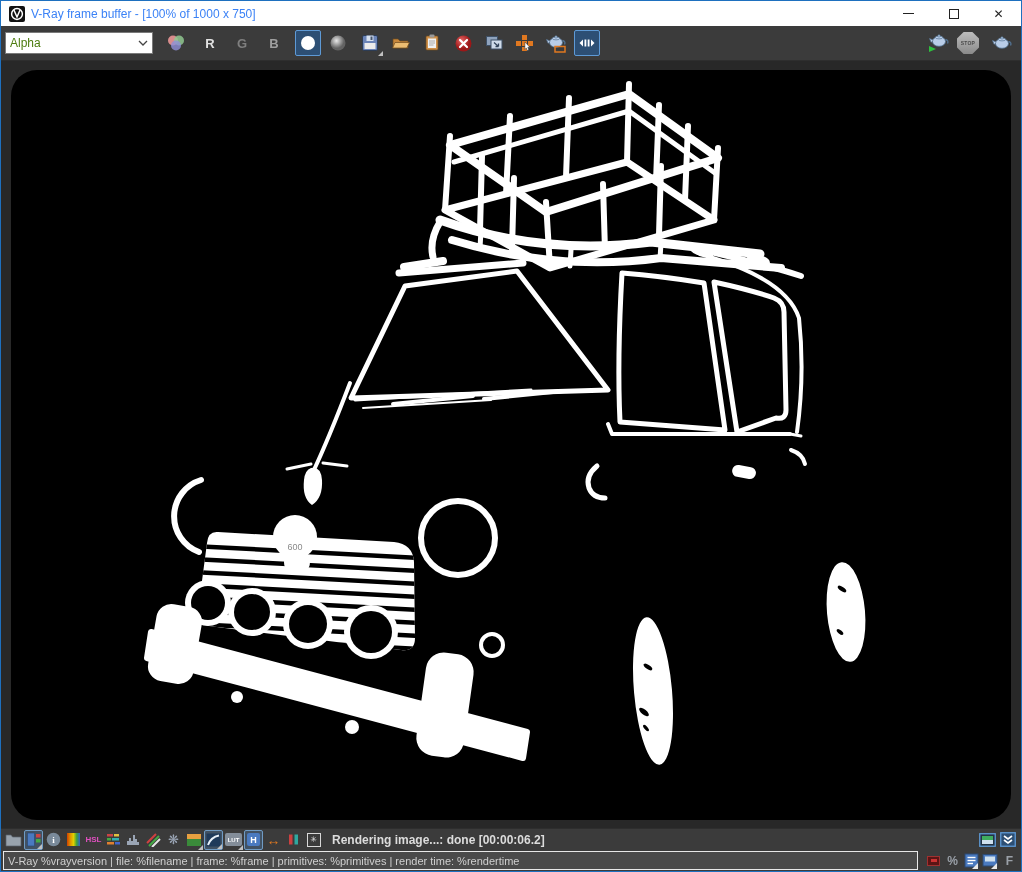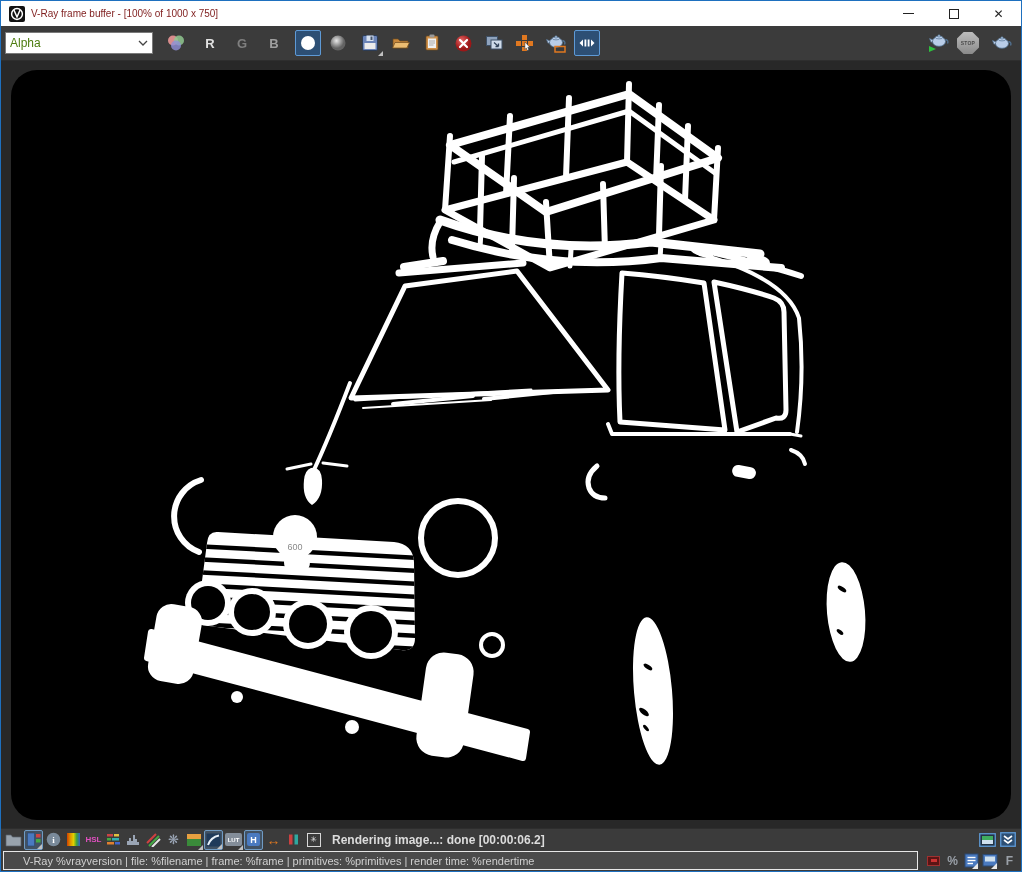--- a/index.html
+++ b/index.html
@@ -6,21 +6,21 @@
   html,body { background:#555; }
   body { font-family:"Liberation Sans", sans-serif; }
   .window{
     width:1022px; height:872px; position:relative;
     border:1px solid #1e70bf; background:#3b3b3b;
     display:flex; flex-direction:column; overflow:hidden;
   }
   
   .titlebar{ height:25px; background:#ffffff; display:flex; align-items:center; flex:0 0 auto; }
   .titlebar .logo{ width:16px; height:16px; margin:0 6px 0 8px; flex:0 0 auto; }
-  .titlebar .title{ font-size:10px; color:#7f1d1d; white-space:nowrap; }
+  .titlebar .title{ font-size:12px; color:#3b82f6; white-space:nowrap; }
   .win-controls{ margin-left:auto; display:flex; height:100%; }
   .win-btn{ width:45px; height:100%; display:flex; align-items:center; justify-content:center; }
   .min-glyph{ width:11px; height:1px; background:#222; }
   .max-glyph{ width:10px; height:10px; border:1px solid #222; }
   .close-glyph{ font-size:12px; color:#222; line-height:1; }
   
   .toolbar{ height:35px; background:#3b3b3b; border-bottom:1px solid #2e2e2e;
     display:flex; align-items:center; padding:0 4px; flex:0 0 auto; }
   .dropdown{ width:148px; height:22px; background:#fff; border:1px solid #7a7a7a;
     display:flex; align-items:center; padding:0 4px; position:relative; }
@@ -44,21 +44,21 @@
     display:flex; align-items:center; padding:0 3px; flex:0 0 auto; }
   .bbtn{ height:20px; min-width:19px; display:flex; align-items:center; justify-content:center;
     position:relative; margin-right:1px; flex:0 0 auto; }
   .bbtn.sel{ border:1px solid #6f9bc4; background:#425263; border-radius:2px; }
   .mini-label{ font-size:8px; font-weight:bold; }
   .status-text{ margin-left:8px; font-size:12px; font-weight:bold; color:#dcdcdc; white-space:nowrap; }
   .bb-right{ margin-left:auto; display:flex; align-items:center; }
   
   .statusbar{ height:21px; background:#3b3b3b; display:flex; align-items:center; padding:0 2px; flex:0 0 auto; }
   .stamp-input{ flex:1 1 auto; height:19px; background:#4a4a4a; border:1px solid #e8e8e8;
-    color:#cfcfcf; font-size:11px; font-family:"Liberation Sans",sans-serif; padding:0 19px; margin-right:6px; }
+    color:#cfcfcf; font-size:11px; font-family:"Liberation Sans",sans-serif; padding:0 4px; margin-right:6px; }
   .sbtn{ width:19px; height:18px; display:flex; align-items:center; justify-content:center; position:relative; flex:0 0 auto; }
   .gray-label{ color:#9aa0a8; font-size:12px; font-weight:bold; }
 </style>
 </head>
 <body>
 
 <div class="window">
 
   <div class="titlebar">
     <svg class="logo" viewBox="0 0 16 16">

